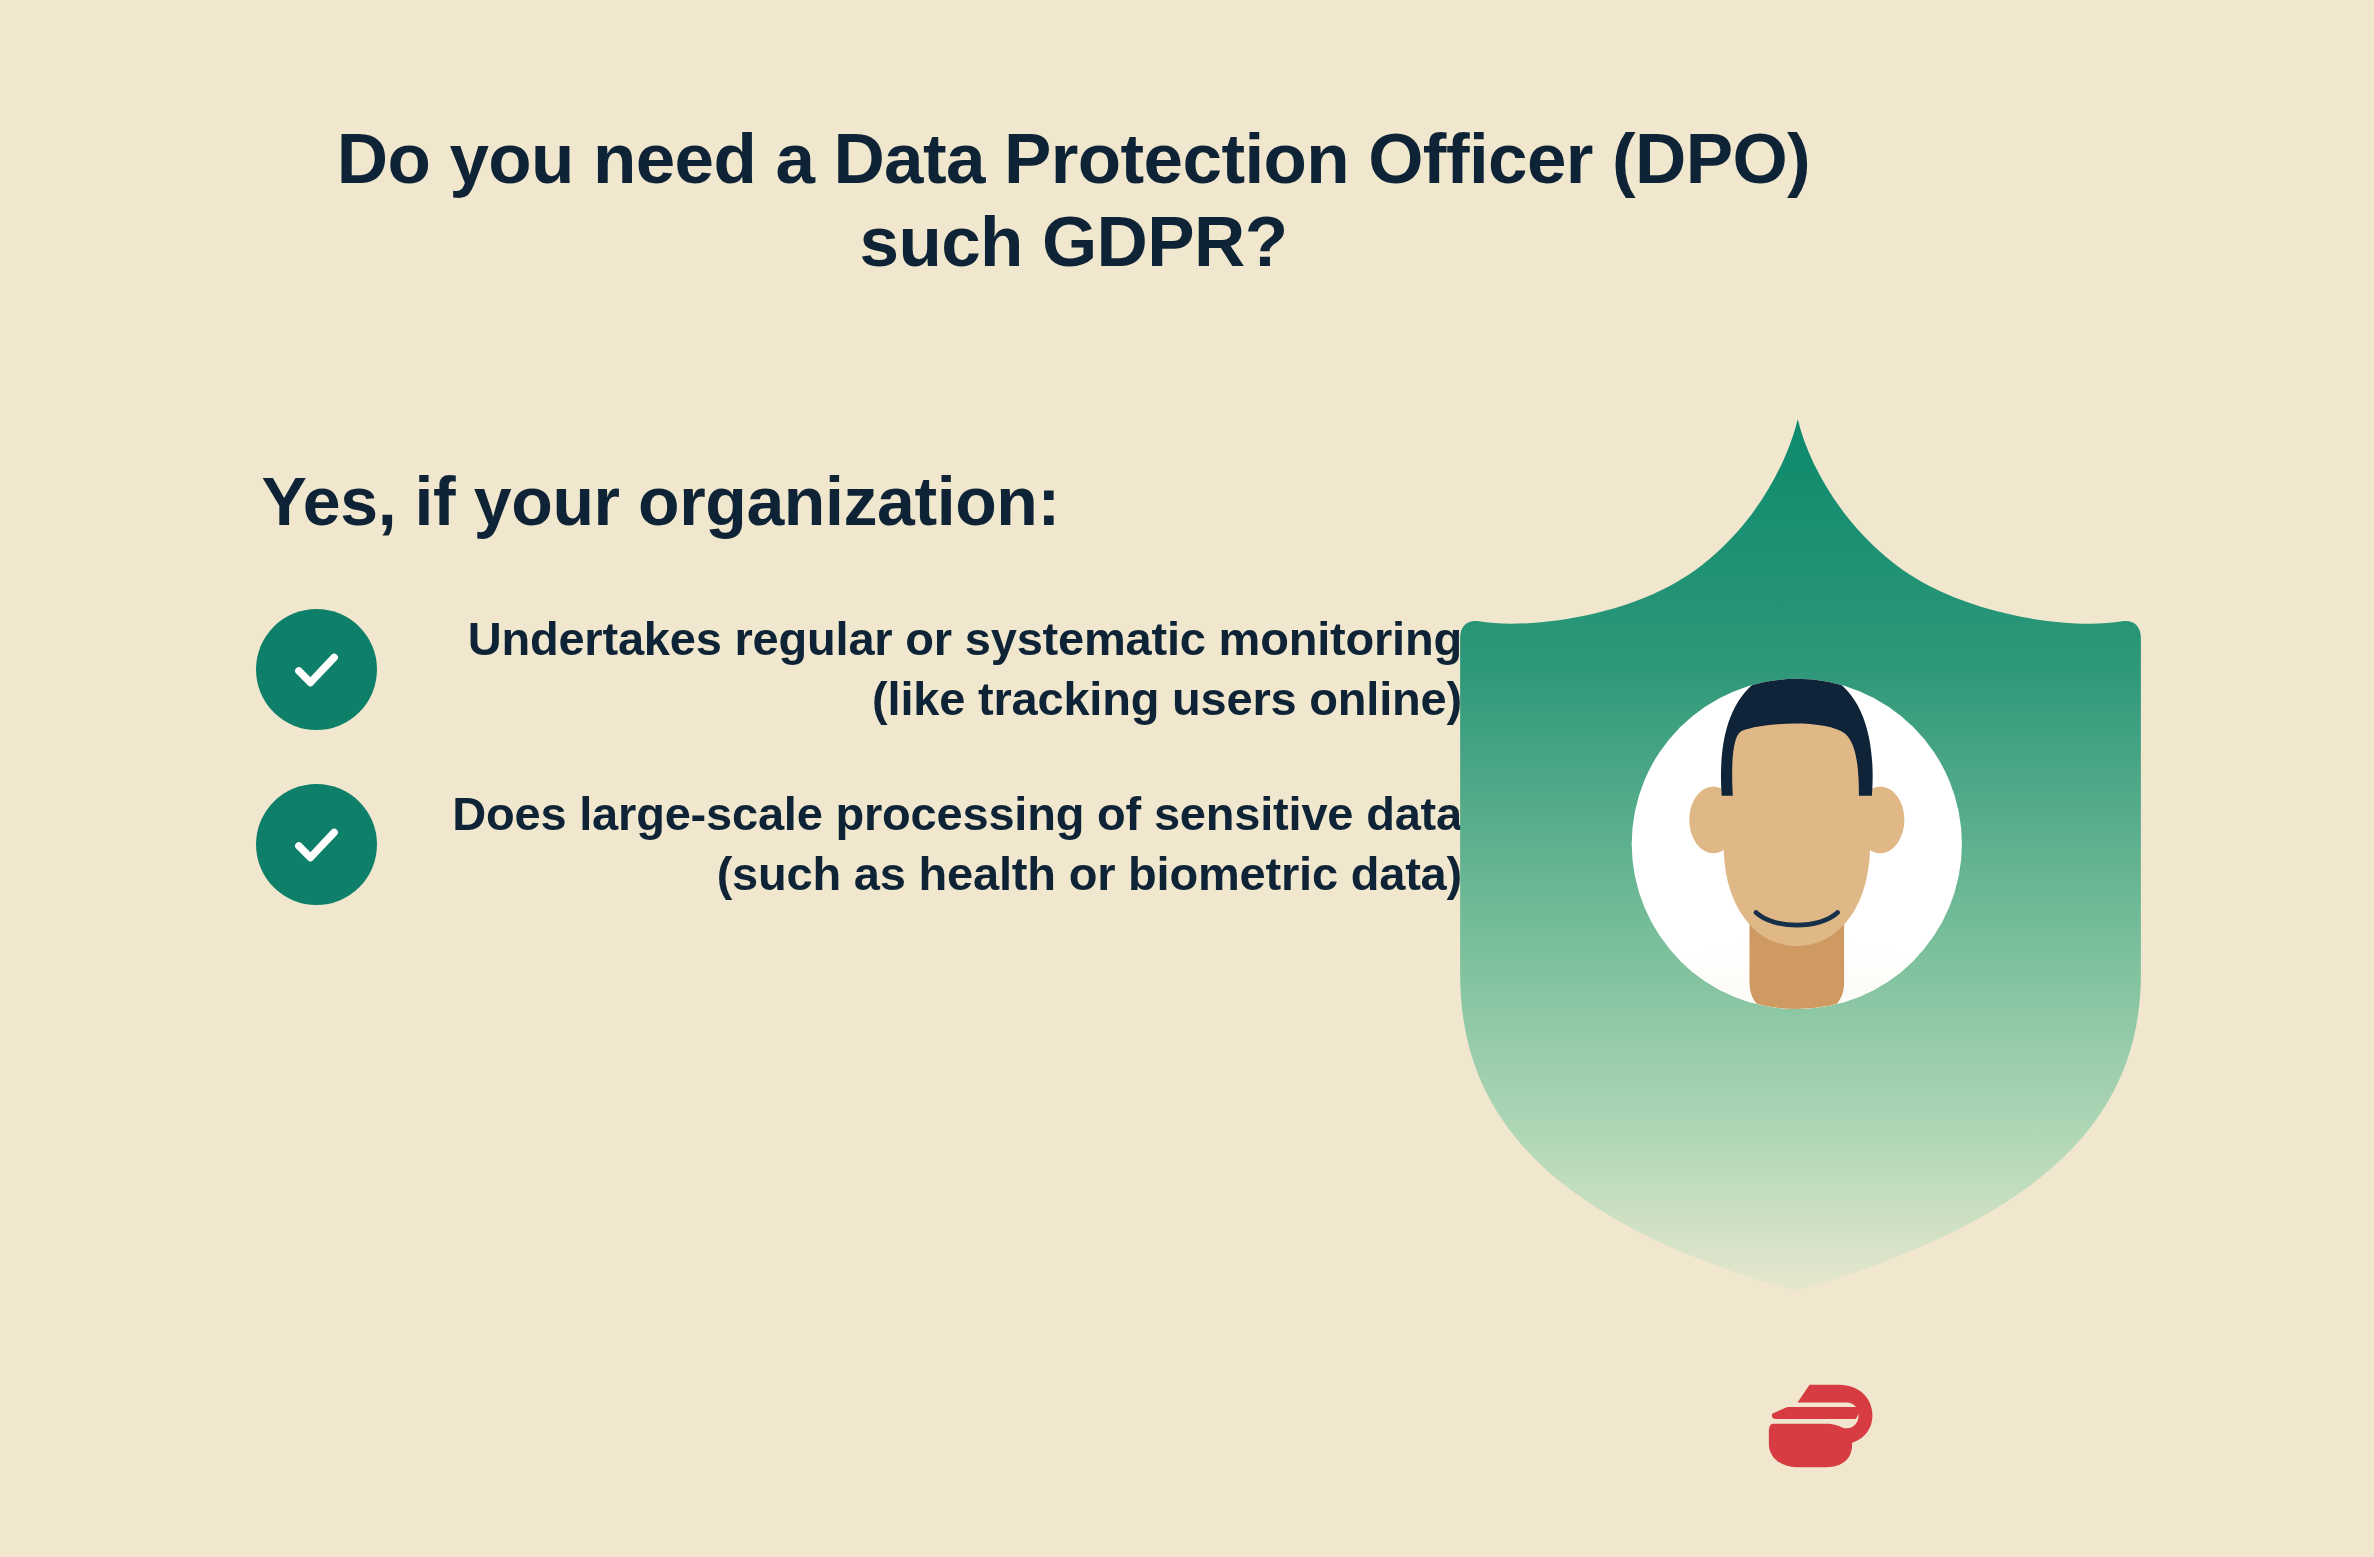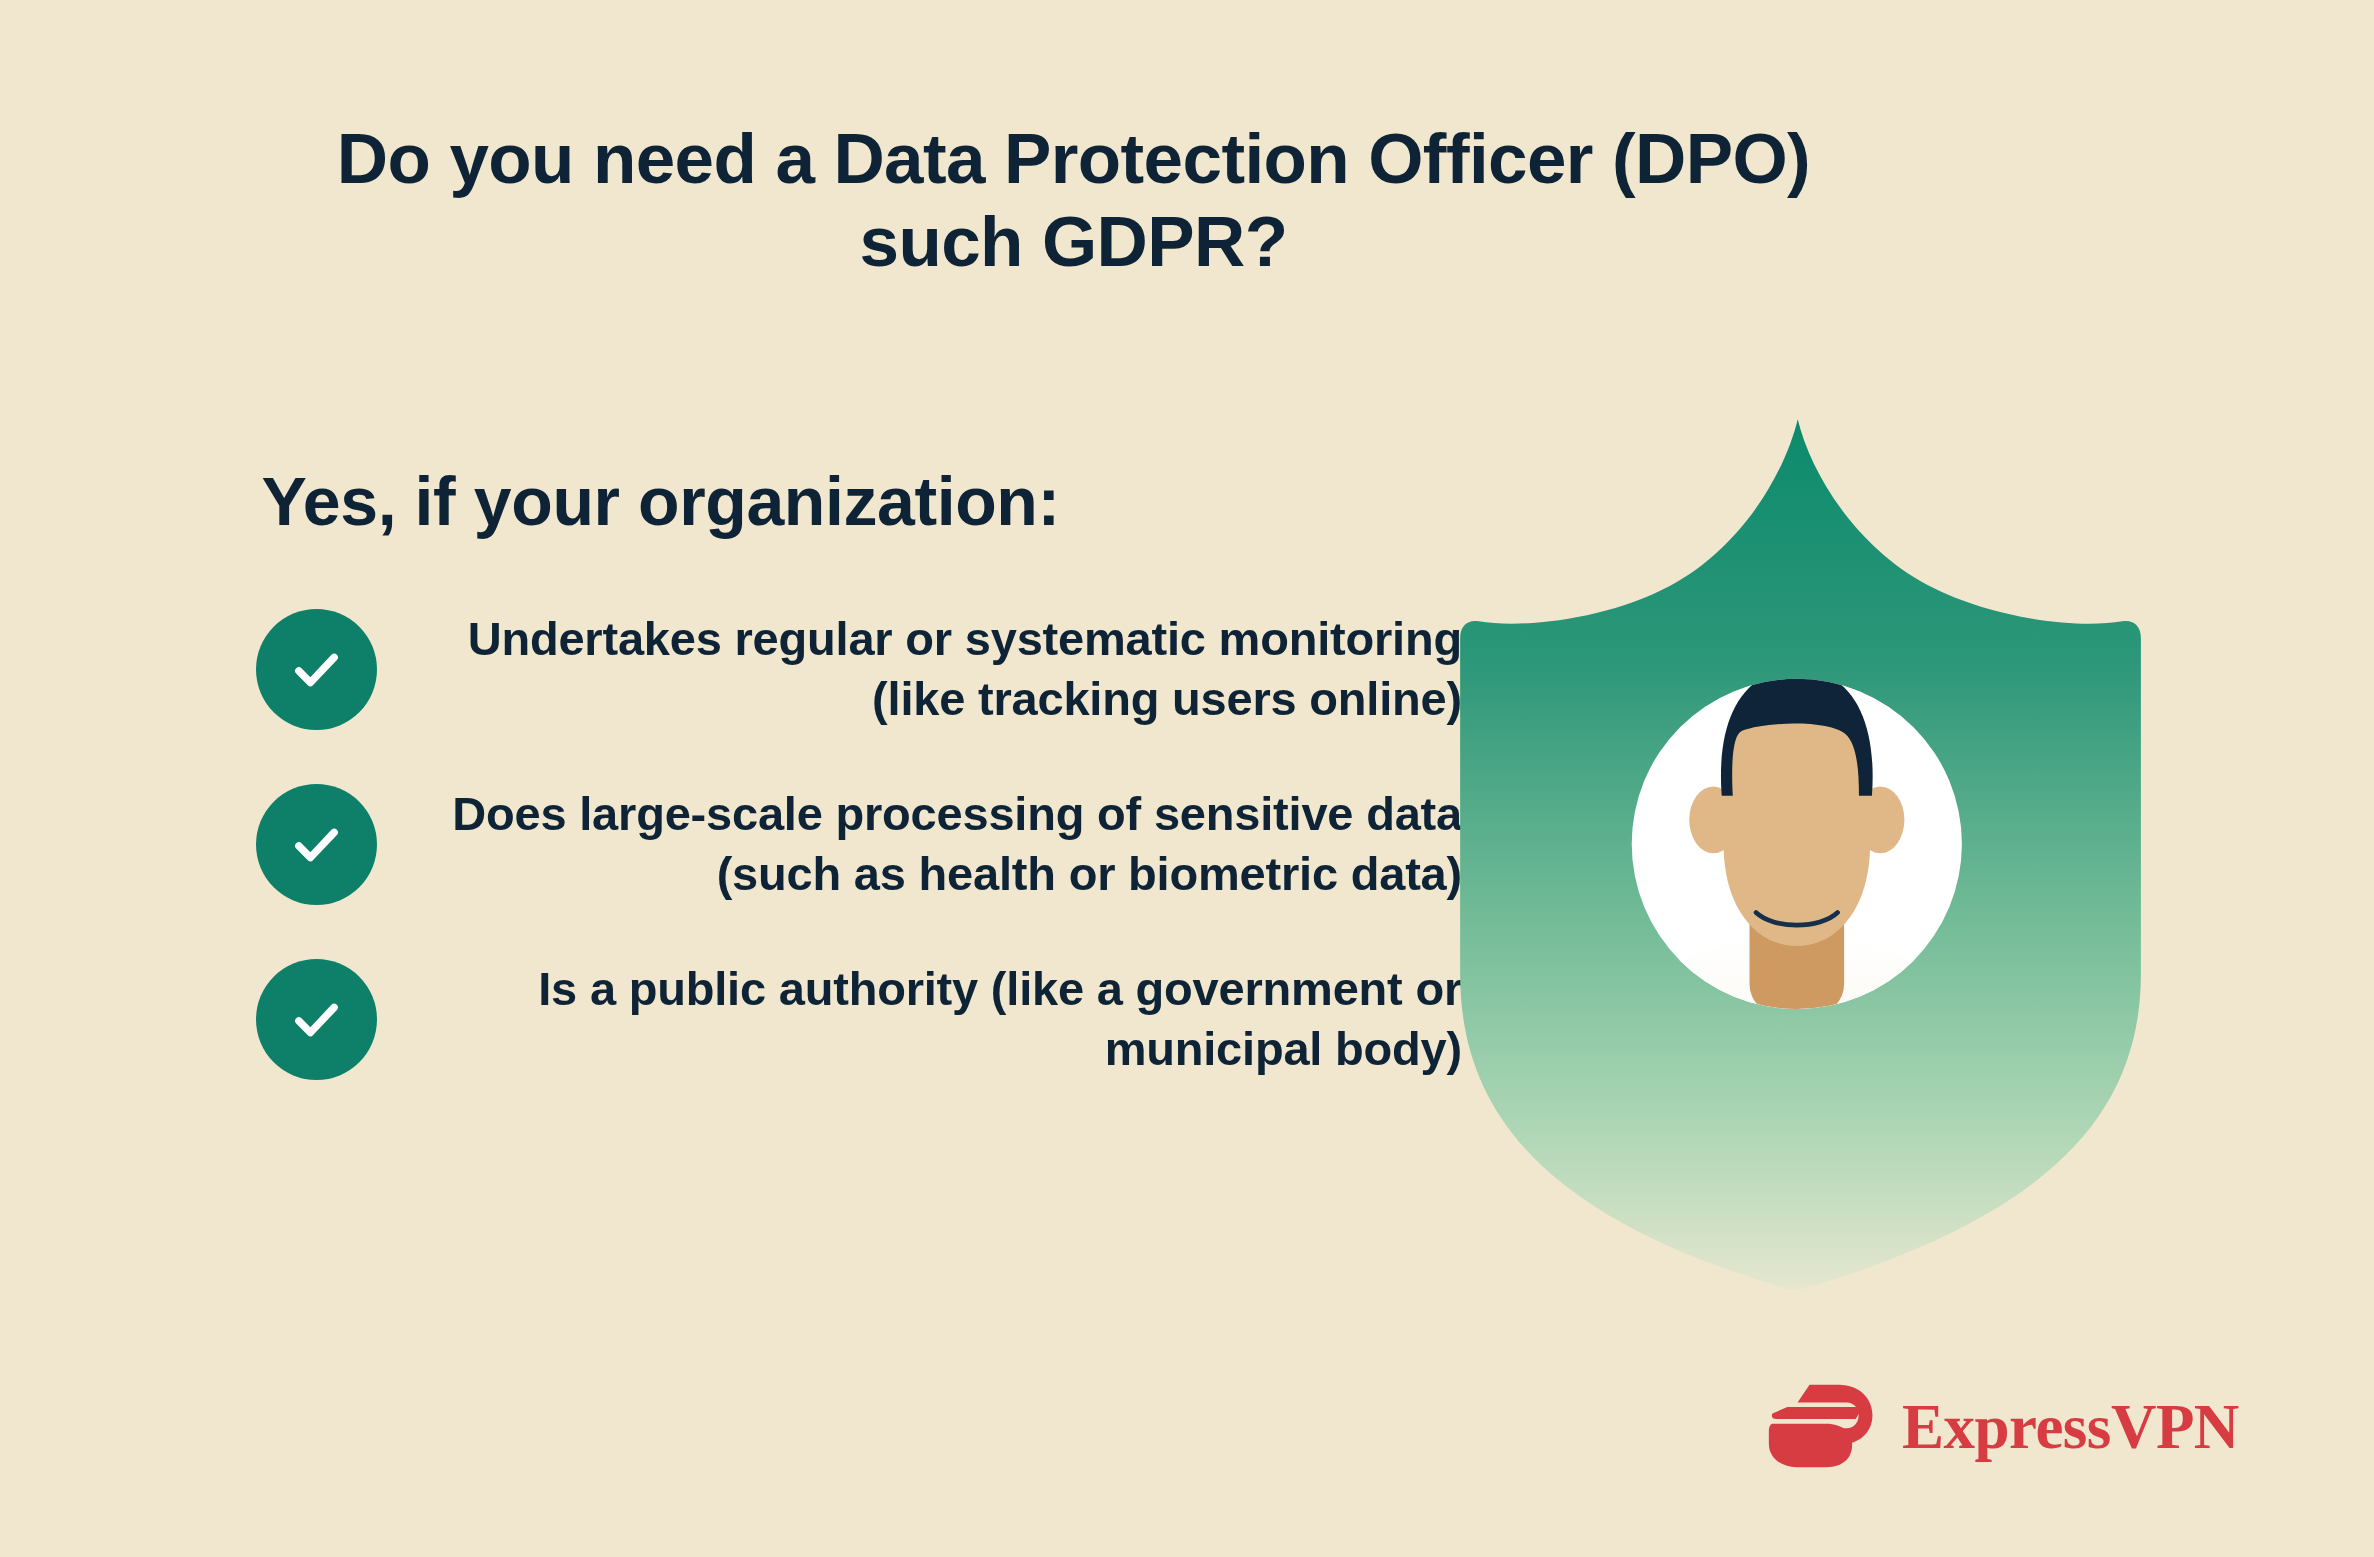--- a/index.html
+++ b/index.html
@@ -144,28 +144,20 @@
 
       <li class="bullet-item">
         <span class="check-badge">
           <svg width="67" height="67" viewBox="0 0 72 72" aria-hidden="true">
             <path d="M17 37.5 L29.5 50 L55 23" fill="none" stroke="#FFFFFF" stroke-width="8" stroke-linecap="round" stroke-linejoin="round"></path>
           </svg>
         </span>
         <span class="bullet-text">Does large-scale processing of sensitive data (such as health or biometric data)</span>
       </li>
 
-      <li class="bullet-item">
-        <span class="check-badge">
-          <svg width="67" height="67" viewBox="0 0 72 72" aria-hidden="true">
-            <path d="M17 37.5 L29.5 50 L55 23" fill="none" stroke="#FFFFFF" stroke-width="8" stroke-linecap="round" stroke-linejoin="round"></path>
-          </svg>
-        </span>
-        <span class="bullet-text">Is a public authority (like a government or municipal body)</span>
-      </li>
 
     </ul>
   </div>
 
   <div class="shield-wrap">
     <svg width="733" height="895" viewBox="0 0 790 965" aria-hidden="true">
       <defs>
         <linearGradient id="shieldGrad" x1="0" y1="0" x2="0" y2="1">
           <stop offset="0%" stop-color="#0C8A6C"></stop>
           <stop offset="28%" stop-color="#2D9779"></stop>
@@ -264,17 +256,16 @@
           L 64 48
           C 82 48, 92 58, 92 71
           C 92 85, 82 95, 64 95
           L 32 95
           C 14 95, 2 84, 2 70
           L 2 56
           C 2 51, 4 48, 6 48
           Z" fill="#D73C42"></path>
       </svg>
     </span>
-    <span class="brand-name">ExpressVPN</span>
   </div>
 
 </div>
 
 
 </body></html>

